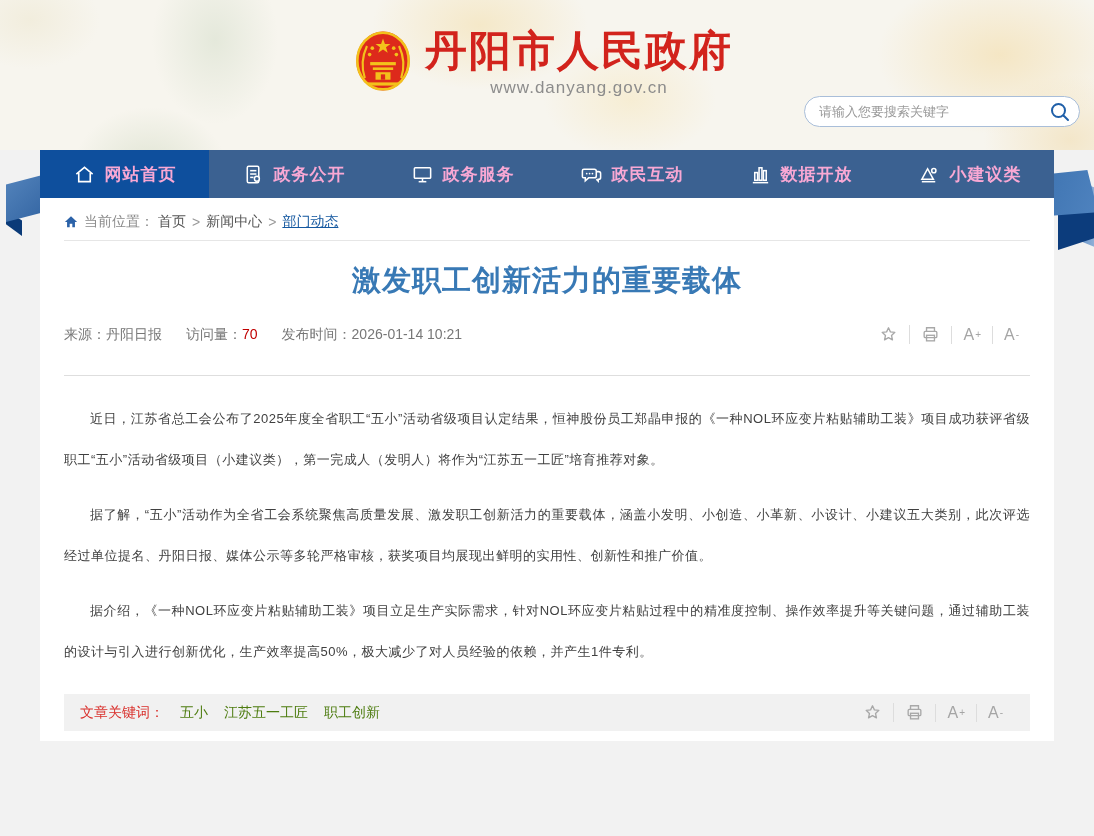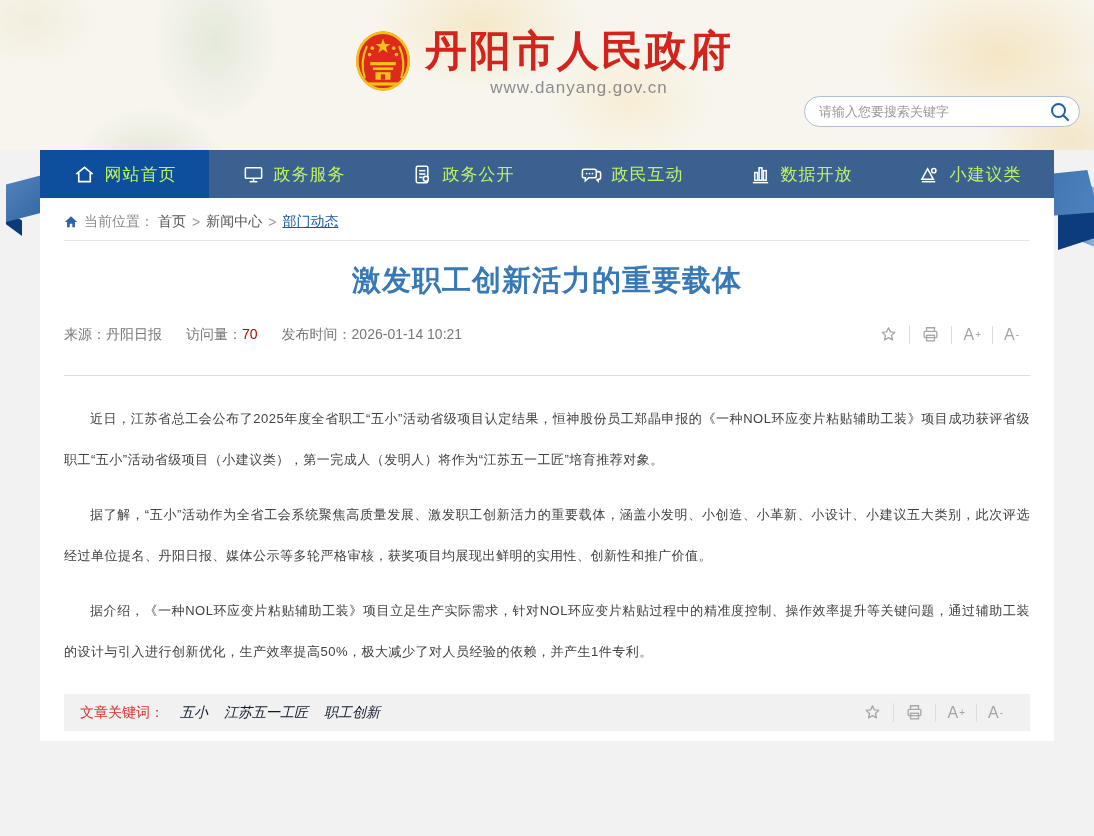--- a/index.html
+++ b/index.html
@@ -30,21 +30,21 @@
   }
   .search-box input { flex:1; border:none; outline:none; font-size:13px; color:#444; background:transparent; font-family:inherit; }
   .search-box input::placeholder { color:#999; }
   .search-btn { background:none; border:none; cursor:pointer; display:flex; align-items:center; }
 
   
   .nav-wrap { position:relative; width:1014px; margin:0 auto; }
   .nav { position:relative; height:48px; background:#3b6191; display:flex; z-index:5; }
   .nav-item {
     flex:1; display:flex; align-items:center; justify-content:center;
-    color:#bef264; font-size:17px; font-weight:normal; cursor:pointer; letter-spacing:1px;
+    color:#f9a8d4; font-size:17px; font-weight:bold; cursor:pointer; letter-spacing:1px;
   }
   .nav-item.active { background:#0e4f9d; }
   .nav-item svg { margin-right:9px; }
   .ribbon { position:absolute; }
   .rb-left-main  { left:-34px; top:22px; width:48px; height:50px; z-index:3;
                    background:linear-gradient(135deg,#5585bd,#2f619f);
                    clip-path:polygon(0 25%,100% 0,100% 75%,0 100%); }
   .rb-left-fold  { left:-34px; top:58px; width:16px; height:28px; z-index:2; background:#0a3a78;
                    clip-path:polygon(0 8%,100% 45%,100% 100%,0 58%); }
   .rb-right-tail { right:-58px; top:26px; width:42px; height:78px; z-index:1;
@@ -78,21 +78,21 @@
   .tool sup { font-size:10px; margin-left:1px; }
 
   .article-body { padding:22px 0 4px; }
   .article-body p { font-size:13px; color:#404040; line-height:41px; text-indent:2em;
                     text-align:justify; margin-bottom:14px; letter-spacing:.5px; }
   .article-body p:last-child { margin-bottom:0; }
 
   .keyword-bar { margin-top:18px; background:#f1f1f1; height:37px; display:flex; align-items:center;
                  padding:0 16px; font-size:14px; }
   .kw-label { color:#d9302c; }
-  .kw { color:#0f172a; margin-left:16px; text-decoration:none; cursor:pointer;font-style:italic; }
+  .kw { color:#4d7c0f; margin-left:16px; text-decoration:none; cursor:pointer; }
 </style>
 </head>
 <body>
 
 <div class="header">
   <div class="logo-block">
     <svg class="emblem" viewBox="0 0 52 58">
       <ellipse cx="26" cy="29" rx="25" ry="27.5" fill="#dd2a1b"></ellipse>
       <ellipse cx="26" cy="29" rx="24" ry="26.5" fill="none" stroke="#f3c11b" stroke-width="2.4"></ellipse>
       <path d="M9 45 Q4 30 11 15" fill="none" stroke="#f3c11b" stroke-width="2"></path>
@@ -134,35 +134,35 @@
   <div class="nav">
     <div class="nav-item active">
       <svg width="23" height="23" viewBox="0 0 24 24" fill="none" stroke="#fff" stroke-width="1.7">
         <path d="M3.5 11.5 L12 4.5 L20.5 11.5"></path>
           <path d="M6 10.5 V19.5 H18 V10.5"></path>
       </svg>
       <span>网站首页</span>
     </div>
     <div class="nav-item">
       <svg width="23" height="23" viewBox="0 0 24 24" fill="none" stroke="#fff" stroke-width="1.6">
-        <rect x="3.5" y="5" width="17" height="11" rx="1"></rect>
-          <line x1="12" y1="16" x2="12" y2="19"></line>
-          <line x1="8" y1="19.5" x2="16" y2="19.5"></line>
-      </svg>
-      <span>政务服务</span>
-    </div>
-    <div class="nav-item">
-      <svg width="23" height="23" viewBox="0 0 24 24" fill="none" stroke="#fff" stroke-width="1.6">
         <rect x="5.5" y="3.5" width="12" height="17" rx="1.5"></rect>
         <line x1="8.5" y1="8" x2="15" y2="8"></line>
           <line x1="8.5" y1="11.5" x2="15" y2="11.5"></line>
           <line x1="8.5" y1="15" x2="12" y2="15"></line>
         <circle cx="15.5" cy="16.5" r="2.6" fill="#3b6191"></circle>
       </svg>
       <span>政务公开</span>
+    </div>
+    <div class="nav-item">
+      <svg width="23" height="23" viewBox="0 0 24 24" fill="none" stroke="#fff" stroke-width="1.6">
+        <rect x="3.5" y="5" width="17" height="11" rx="1"></rect>
+          <line x1="12" y1="16" x2="12" y2="19"></line>
+          <line x1="8" y1="19.5" x2="16" y2="19.5"></line>
+      </svg>
+      <span>政务服务</span>
     </div>
     <div class="nav-item">
       <svg width="23" height="23" viewBox="0 0 24 24" fill="none" stroke="#fff" stroke-width="1.6">
         <path d="M4 6.5 h11 a2 2 0 0 1 2 2 v5 a2 2 0 0 1 -2 2 h-6 l-3.5 3 v-3 H4 a1.5 1.5 0 0 1 -1.5 -1.5 v-6 A1.5 1.5 0 0 1 4 6.5 z"></path>
         <path d="M17.5 9 h2 a2 2 0 0 1 2 2 v4 a2 2 0 0 1 -2 2 h-0.5 v2 l-2 -2"></path>
         <circle cx="7" cy="11" r=".9" fill="#fff" stroke="none"></circle>
           <circle cx="10" cy="11" r=".9" fill="#fff" stroke="none"></circle>
           <circle cx="13" cy="11" r=".9" fill="#fff" stroke="none"></circle>
       </svg>
       <span>政民互动</span>

